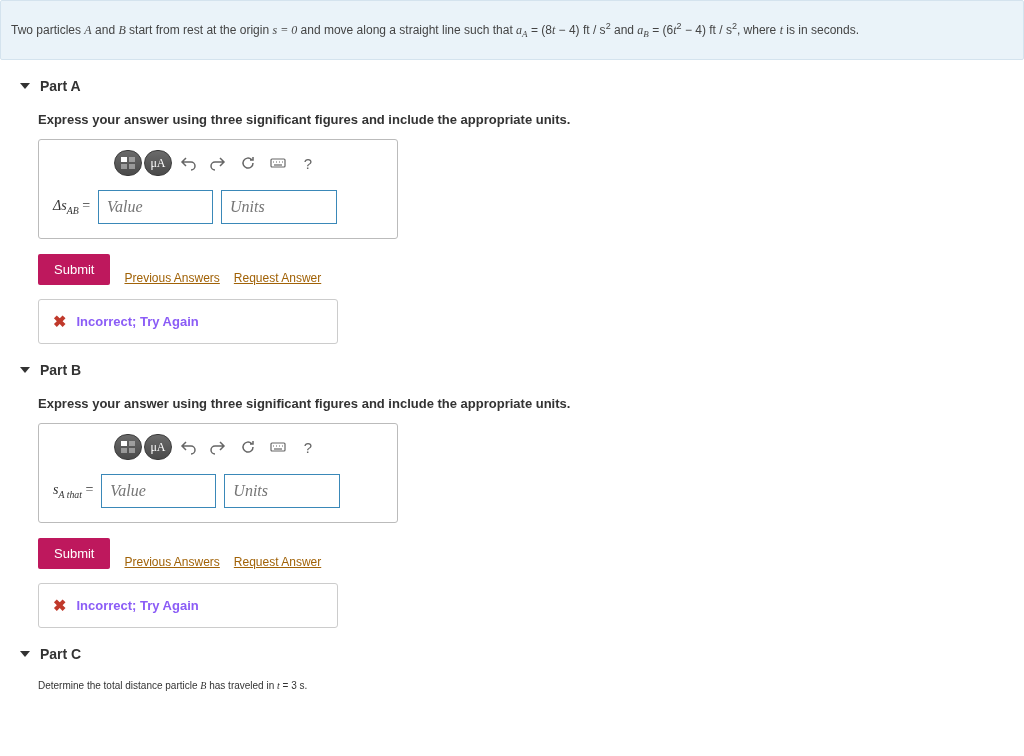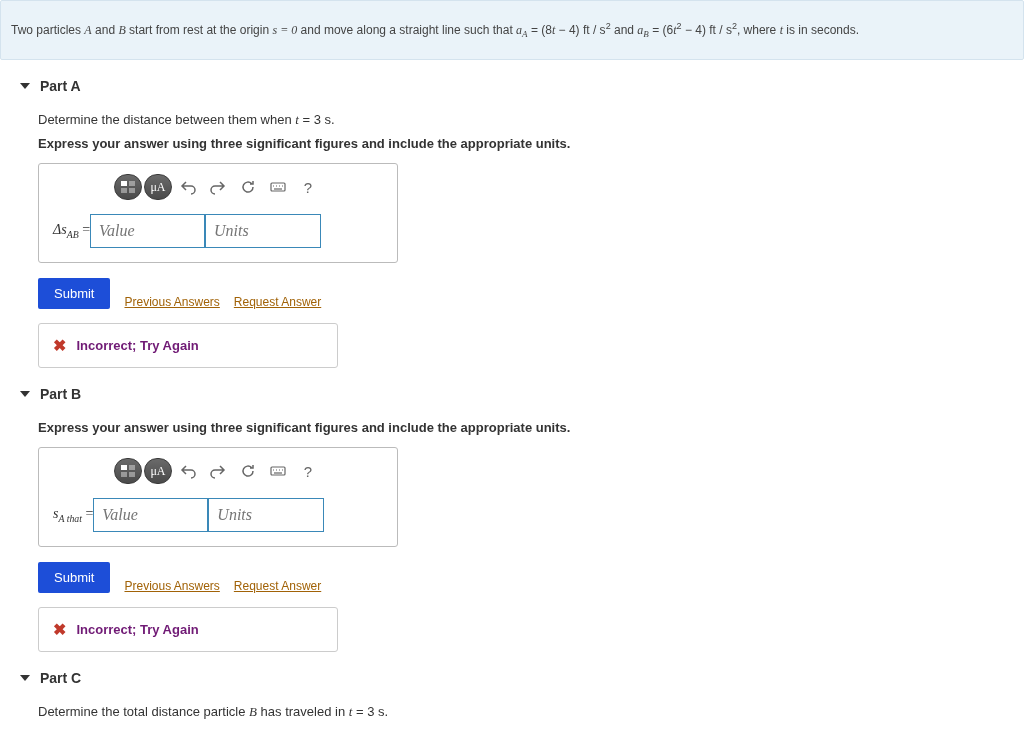--- a/index.html
+++ b/index.html
@@ -12,51 +12,48 @@
   .part-caret { width: 0; height: 0; border-left: 5px solid transparent; border-right: 5px solid transparent; border-top: 6px solid #333; margin-right: 10px; }
   .part-inner { margin-left: 18px; }
   .question-text { font-size: 13px; color: #333; margin-bottom: 8px; }
   .instruction-text { font-size: 13px; font-weight: bold; color: #333; margin-bottom: 12px; }
   .answer-frame { border: 1px solid #bbb; border-radius: 3px; width: 360px; padding: 10px 8px 14px 8px; margin-bottom: 14px; }
   .toolbar { display: flex; align-items: center; justify-content: center; gap: 2px; margin-bottom: 14px; }
   .tb-btn { width: 28px; height: 26px; display: inline-flex; align-items: center; justify-content: center; border-radius: 13px; font-size: 12px; color: #555; }
   .tb-btn.dark { background: linear-gradient(#6a6a6a,#4a4a4a); color: #fff; border: 1px solid #3a3a3a; }
   .tb-btn.light { background: transparent; color: #666; }
   .tb-btn svg { width: 16px; height: 16px; }
-  .input-row { display: flex; align-items: center; padding: 0 6px; }
+  .input-row { display: flex; align-items: center; gap: 8px; padding: 0 6px; }
   .var-label { font-family: Georgia, serif; font-size: 14px; color: #333; white-space: nowrap; }
   .var-label sub { font-size: 0.7em; font-style: italic; }
   .val-input, .units-input { height: 30px; border: 1px solid #3a88b8; font-family: Georgia, serif; font-style: italic; font-size: 16px; color: #999; padding: 16px 8px; background: #fff; }
   .val-input { width: 115px; }
   .units-input { width: 116px; }
   .actions-row { display: flex; align-items: center; gap: 14px; margin-bottom: 14px; }
-  .submit-btn { background: #1d4ed8; color: #fff; border: none; padding: 8px 16px; font-size: 13px; border-radius: 2px; cursor: pointer; }
+  .submit-btn { background: #be185d; color: #fff; border: none; padding: 8px 16px; font-size: 13px; border-radius: 2px; cursor: pointer; }
   .link-a { color: #a16207; text-decoration: underline; font-size: 12px; cursor: pointer; margin-top: 18px; }
   .feedback-box { border: 1px solid #ccc; border-radius: 3px; width: 300px; padding: 12px 14px; display: flex; align-items: center; gap: 10px; }
   .x-icon { color: #c0392b; font-weight: bold; font-size: 16px; }
-  .feedback-text { font-weight: bold; color: #701a75; font-size: 13px; }
-  .cut-off { margin-left: 38px; font-size: 13px; color: #333; }
+  .feedback-text { font-weight: bold; color: #8b5cf6; font-size: 13px; }
+  .cut-off { margin-left: 38px; font-size: 10px; color: #333; }
   .math-i { font-style: italic; font-family: Georgia, serif; }
 </style>
 </head>
 <body>
 
 <div class="problem-statement">
   <span>Two particles </span><span class="math-i">A</span><span> and </span><span class="math-i">B</span><span> start from rest at the origin </span><span class="math-i">s = 0</span><span> and move along a straight line such that </span><span class="math-i">a</span><sub class="math-i">A</sub><span> = (8</span><span class="math-i">t</span><span> − 4)  ft / s</span><sup>2</sup><span> and </span><span class="math-i">a</span><sub class="math-i">B</sub><span> = (6</span><span class="math-i">t</span><sup>2</sup><span> − 4)  ft / s</span><sup>2</sup><span>, where </span><span class="math-i">t</span><span> is in seconds.</span>
 </div>
 
 <div class="part-block">
   <div class="part-header">
     <span class="part-caret"></span>
     <span>Part A</span>
   </div>
   <div class="part-inner">
-    <p class="question-text">
-      <span>Determine the distance between them when </span><span class="math-i">t</span><span> = 3 s.</span>
-    </p>
     <p class="instruction-text">Express your answer using three significant figures and include the appropriate units.</p>
 
     <div class="answer-frame">
       <div class="toolbar">
         <span class="tb-btn dark">
             <svg viewBox="0 0 16 16">
               <rect x="1" y="2" width="6" height="5" fill="#fff"></rect>
               <rect x="9" y="2" width="6" height="5" fill="#fff" opacity="0.4"></rect>
               <rect x="1" y="9" width="6" height="5" fill="#fff" opacity="0.4"></rect>
               <rect x="9" y="9" width="6" height="5" fill="#fff" opacity="0.4"></rect>

